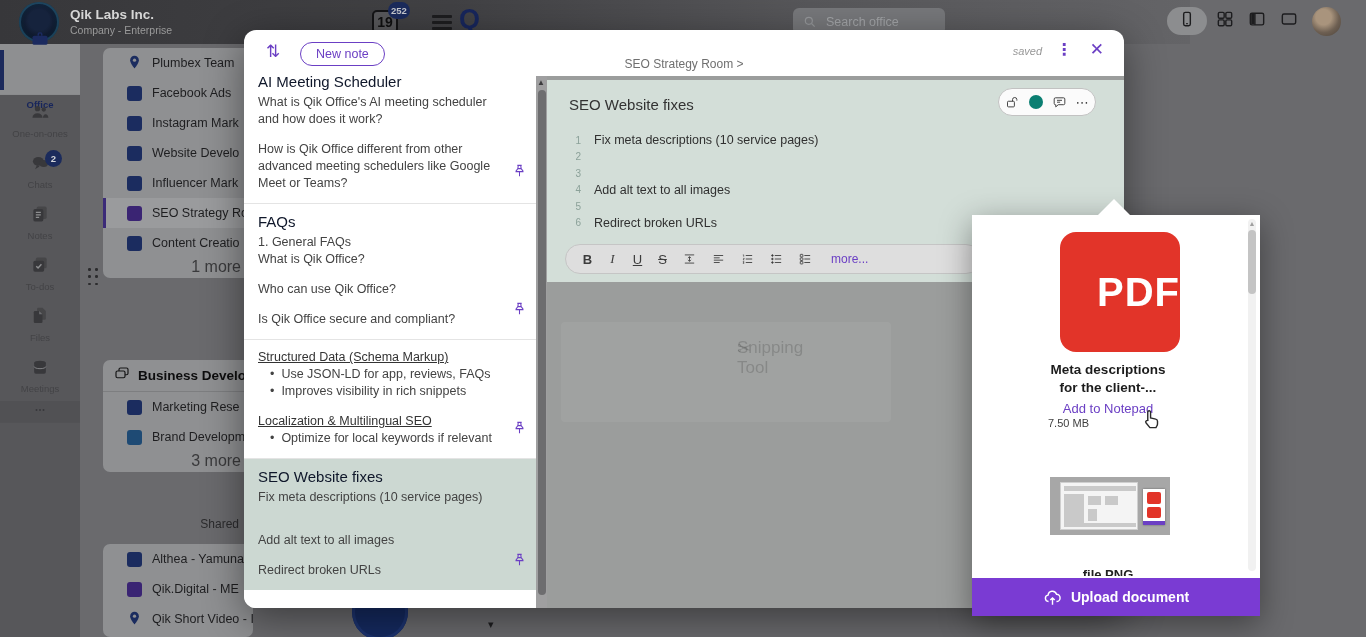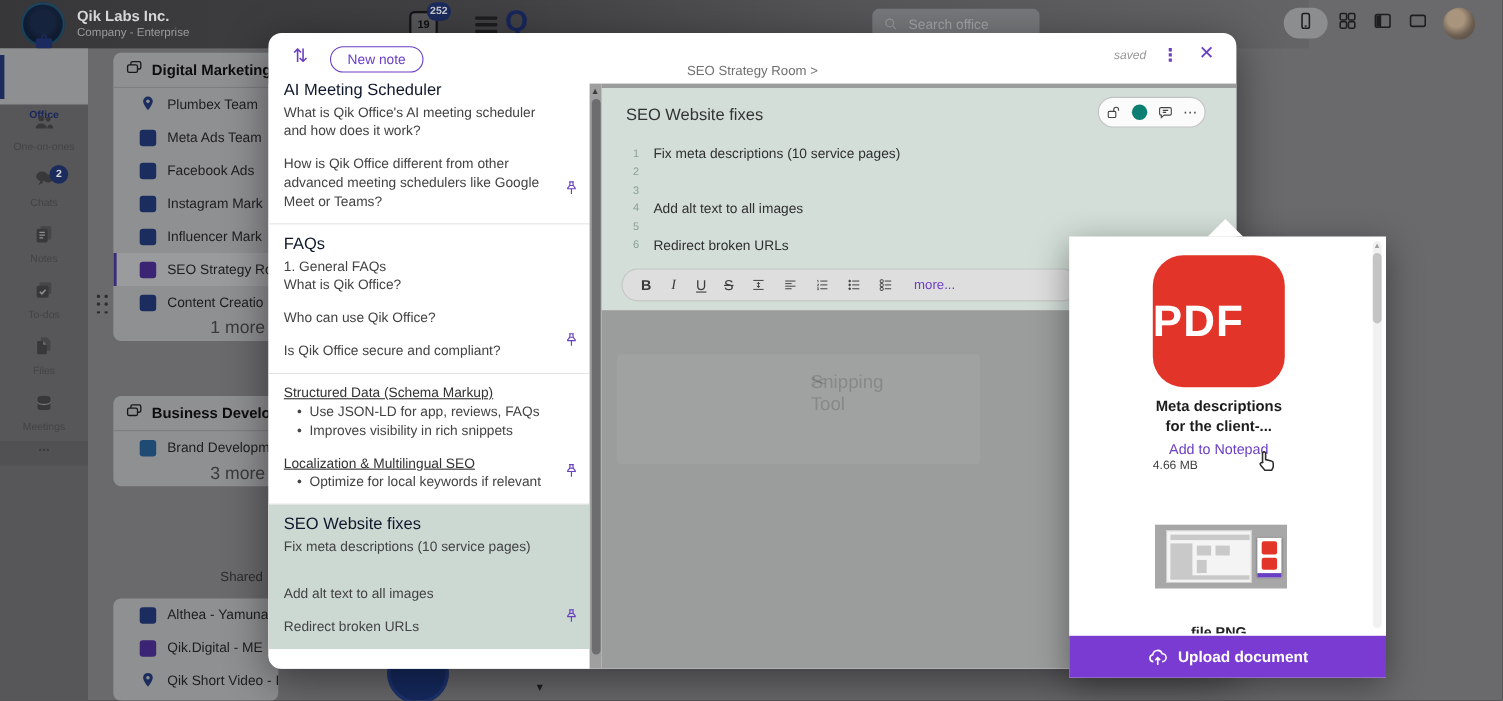--- a/index.html
+++ b/index.html
@@ -9,21 +9,21 @@
   
   .apphdr{position:absolute;left:0;top:0;width:1190px;height:44px;
     background:linear-gradient(90deg,#37373a 0%,#414144 38%,#57575a 68%,#646467 100%);padding-left:29px;}
   .logo{position:absolute;left:19px;top:2px;width:40px;height:40px;border-radius:50%;
     background:radial-gradient(circle at 50% 45%,#16233d 0 35%,#0b1322 70%);
     box-shadow:inset 0 0 0 2px rgba(70,150,190,.28), inset 0 0 6px rgba(0,200,255,.18);}
   .cotit{position:absolute;left:70px;top:7px;font-size:13.5px;font-weight:700;color:#d6d6d6;}
   .cosub{position:absolute;left:70px;top:24px;font-size:10.5px;color:#9a9a9a;}
   .calwrap{position:absolute;left:372px;top:6px;width:46px;height:32px;}
   .cal{position:absolute;left:0;top:4px;width:26px;height:24px;border:2px solid #141416;border-radius:5px;
-    background:#58585b;color:#0f0f10;font-size:10px;font-weight:700;display:flex;align-items:center;justify-content:center;}
+    background:#58585b;color:#0f0f10;font-size:14px;font-weight:700;display:flex;align-items:center;justify-content:center;}
   .calbadge{position:absolute;left:16px;top:-4px;min-width:20px;height:17px;padding:0 3px;border-radius:9px;
     background:#1b2b5c;color:#c7c9cf;font-size:9.5px;font-weight:700;display:flex;align-items:center;justify-content:center;}
   .burger{position:absolute;left:432px;top:15px;width:20px;}
   .burger i{display:block;height:2.6px;background:#1d1d1f;margin-bottom:3.4px;border-radius:1px;}
   .qlogo{position:absolute;left:459px;top:4px;font-size:27px;font-weight:800;color:#17265c;}
   .search{position:absolute;left:793px;top:8px;width:152px;height:27px;border-radius:6px;background:#77787b;
     display:flex;align-items:center;padding:0 10px;gap:7px;}
   .search svg{width:14px;height:14px;stroke:#96989b;fill:none;stroke-width:2;}
   .search input{border:none;background:transparent;outline:none;width:110px;font-size:12.5px;color:#c9cbce;}
   .search input::placeholder{color:#a3a5a8;}
@@ -117,22 +117,22 @@
   .tmore{font-size:12px;color:#6b3fc4;margin-left:4px;}
   .ghost{position:absolute;left:14px;top:246px;width:330px;height:100px;background:rgba(255,255,255,.06);
     border-radius:4px;}
   .ghost span{position:absolute;left:88px;top:8px;font-size:17px;color:rgba(0,0,0,.16);}
 
   
   .panel{position:absolute;left:972px;top:215px;width:288px;height:401px;background:#fff;z-index:20;
     box-shadow:0 8px 30px rgba(0,0,0,.4);}
   .pcaret{position:absolute;left:126px;top:-16px;width:0;height:0;
     border-left:16px solid transparent;border-right:16px solid transparent;border-bottom:16px solid #fff;}
-  .pdficon{position:absolute;left:76px;top:17px;width:120px;height:120px;border-radius:28px;background:#e23429;
-    display:flex;align-items:center;justify-content:flex-start;}
+  .pdficon{position:absolute;left:88px;top:17px;width:120px;height:120px;border-radius:16px;background:#e23429;
+    display:flex;align-items:center;justify-content:flex-end;}
   .pdficon span{color:#fff;font-size:40px;font-weight:800;letter-spacing:1px;}
   .fname{position:absolute;left:40px;top:146px;width:192px;text-align:center;font-size:13.5px;font-weight:700;
     color:#1c1c1c;line-height:18px;}
   .addlink{position:absolute;left:40px;top:186px;width:192px;text-align:center;font-size:13px;color:#6b3fc4;}
   .fsize{position:absolute;left:76px;top:202px;font-size:11px;color:#3f3f3f;}
   .handcur{position:absolute;left:166px;top:192px;width:26px;height:28px;}
   .pthumbimg{position:absolute;left:78px;top:262px;width:120px;height:58px;background:#a7a7a7;overflow:hidden;}
   .tw{position:absolute;left:10px;top:5px;width:78px;height:48px;background:#f4f4f4;border:1px solid #cfcfcf;}
   .tw i{position:absolute;display:block;background:#c9c9c9;}
   .tchip{position:absolute;left:93px;top:12px;width:22px;height:36px;background:#fff;box-shadow:0 0 2px rgba(0,0,0,.4);}
@@ -268,45 +268,38 @@
             <circle cx="6" cy="12" r="1.7"></circle>
             <circle cx="12" cy="12" r="1.7"></circle>
             <circle cx="18" cy="12" r="1.7"></circle>
           </svg></span>
       </div>
     </nav>
   <div class="activebar"></div>
 
   <div id="teams">
       <div class="tcard" style="top: 48px;">
-        <div class="thead">
-          <span><svg viewBox="0 0 24 24">
-              <rect x="8" y="4" width="12" height="9" rx="2"></rect>
-              <rect x="4" y="8" width="12" height="9" rx="2" fill="#8f9092"></rect>
-            </svg></span>
-          <span>Digital Marketing</span>
-        </div>
         <div class="trow">
           <span style="color: rgb(27, 44, 95);"><svg viewBox="0 0 24 24" fill="#1b2c5f">
               <path d="M12 2a7 7 0 00-7 7c0 5 7 13 7 13s7-8 7-13a7 7 0 00-7-7z"></path>
               <circle cx="12" cy="9" r="2.6" fill="#8f9092"></circle>
             </svg></span>
           <span>Plumbex Team</span>
         </div>
         <div class="trow">
           <span class="sq" style="background: rgb(27, 44, 95);"></span>
-          <span>Meta Ads Team</span>
-        </div>
-        <div class="trow">
-          <span class="sq" style="background: rgb(27, 44, 95);"></span>
           <span>Facebook Ads</span>
         </div>
         <div class="trow">
           <span class="sq" style="background: rgb(27, 44, 95);"></span>
           <span>Instagram Mark</span>
+        </div>
+        <div class="trow">
+          <span class="sq" style="background: rgb(27, 44, 95);"></span>
+          <span>Website Develo</span>
         </div>
         <div class="trow">
           <span class="sq" style="background: rgb(27, 44, 95);"></span>
           <span>Influencer Mark</span>
         </div>
         <div class="trow sel">
           <span class="sq" style="background: rgb(58, 36, 115);"></span>
           <span>SEO Strategy Room</span>
         </div>
         <div class="trow">
@@ -315,20 +308,24 @@
         </div>
         <div class="tfoot">1 more</div>
       </div>
       <div class="tcard" style="top: 360px;">
         <div class="thead">
           <span><svg viewBox="0 0 24 24">
               <rect x="8" y="4" width="12" height="9" rx="2"></rect>
               <rect x="4" y="8" width="12" height="9" rx="2" fill="#8f9092"></rect>
             </svg></span>
           <span>Business Develop</span>
+        </div>
+        <div class="trow">
+          <span class="sq" style="background: rgb(27, 44, 95);"></span>
+          <span>Marketing Rese</span>
         </div>
         <div class="trow">
           <span class="sq" style="background: rgb(30, 74, 116);"></span>
           <span>Brand Developm</span>
         </div>
         <div class="tfoot">3 more</div>
       </div>
       <div class="sharedlab">Shared</div>
       <div class="tcard" style="top: 544px; height: 93px;">
         <div class="trow">
@@ -510,21 +507,21 @@
   <aside class="panel">
     <div class="pcaret"></div>
     <div class="pdficon">
         <span>PDF</span>
       </div>
     <div class="fname">
       <div>Meta descriptions</div>
       <div>for the client-...</div>
     </div>
     <a class="addlink">Add to Notepad</a>
-    <div class="fsize">4.66 MB</div>
+    <div class="fsize">7.50 MB</div>
     <div class="handcur">
       <svg viewBox="0 0 24 24" fill="#fff" stroke="#2b2b2b" stroke-width="1.3">
           <path d="M9 12V4.8a1.3 1.3 0 012.6 0V10l4.8 1.2c.9.2 1.6 1 1.6 2v2.3c0 .6-.1 1.1-.4 1.6l-1 1.9H11l-3.5-4.2c-.5-.6-.5-1.5.1-2 .5-.5 1.3-.5 1.9-.1z"></path>
         </svg>
     </div>
     <div class="pthumbimg">
       <div class="tw">
         <i style="left:3px;top:3px;width:72px;height:5px;"></i>
         <i style="left:3px;top:11px;width:20px;height:32px;"></i>
         <i style="left:27px;top:13px;width:13px;height:9px;"></i>

